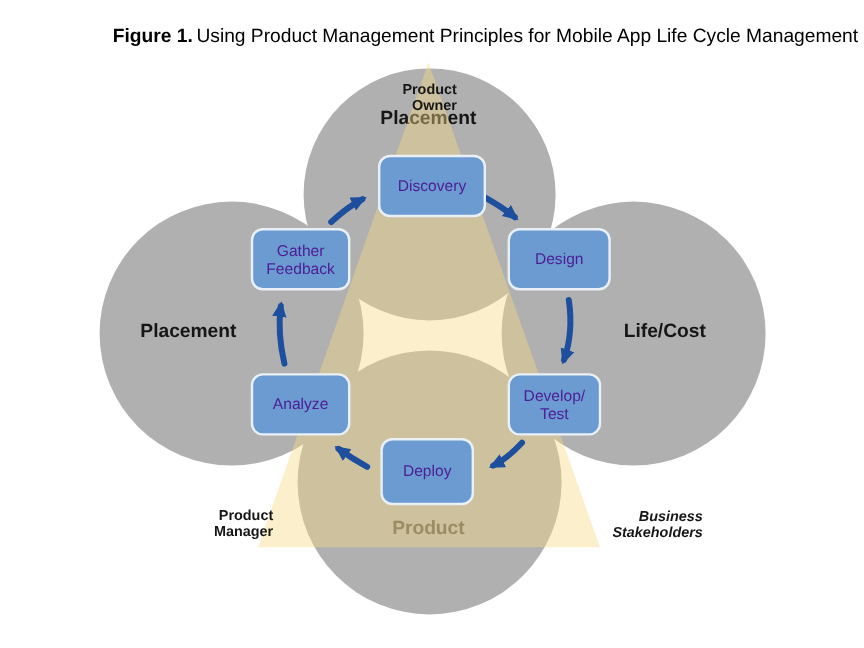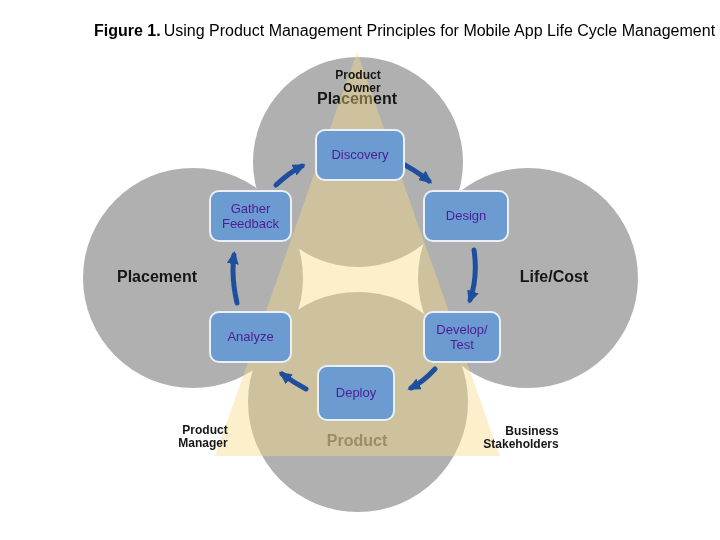--- a/index.html
+++ b/index.html
@@ -37,21 +37,21 @@
     white-space:pre-line;line-height:1.12;
   }
   .lbl.big{font-size:16px;}
   .lbl.small{font-size:12px;}
   .lbl.placement{left:357px;top:99px;}
   .lbl.promotion{left:157px;top:277px;}
   .lbl.pricecost{left:554px;top:277px;}
   .lbl.product{left:357px;top:441px;color:#9C8C64;}
   .lbl.product-owner{left:358px;top:82px;}
   .lbl.product-manager{left:203px;top:437px;}
-  .lbl.business-stakeholders{left:521px;top:438px;}
+  .lbl.business-stakeholders{left:548px;top:438px;font-style:italic;}
   
   .step{
     position:absolute;
     background:#6C9BD2;
     border:2.5px solid #E9F0F8;
     border-radius:10px;
     box-sizing:border-box;
     display:flex;align-items:center;justify-content:center;
     color:#4c1d95;font-size:13px;text-align:center;
     white-space:pre-line;line-height:1.18;

